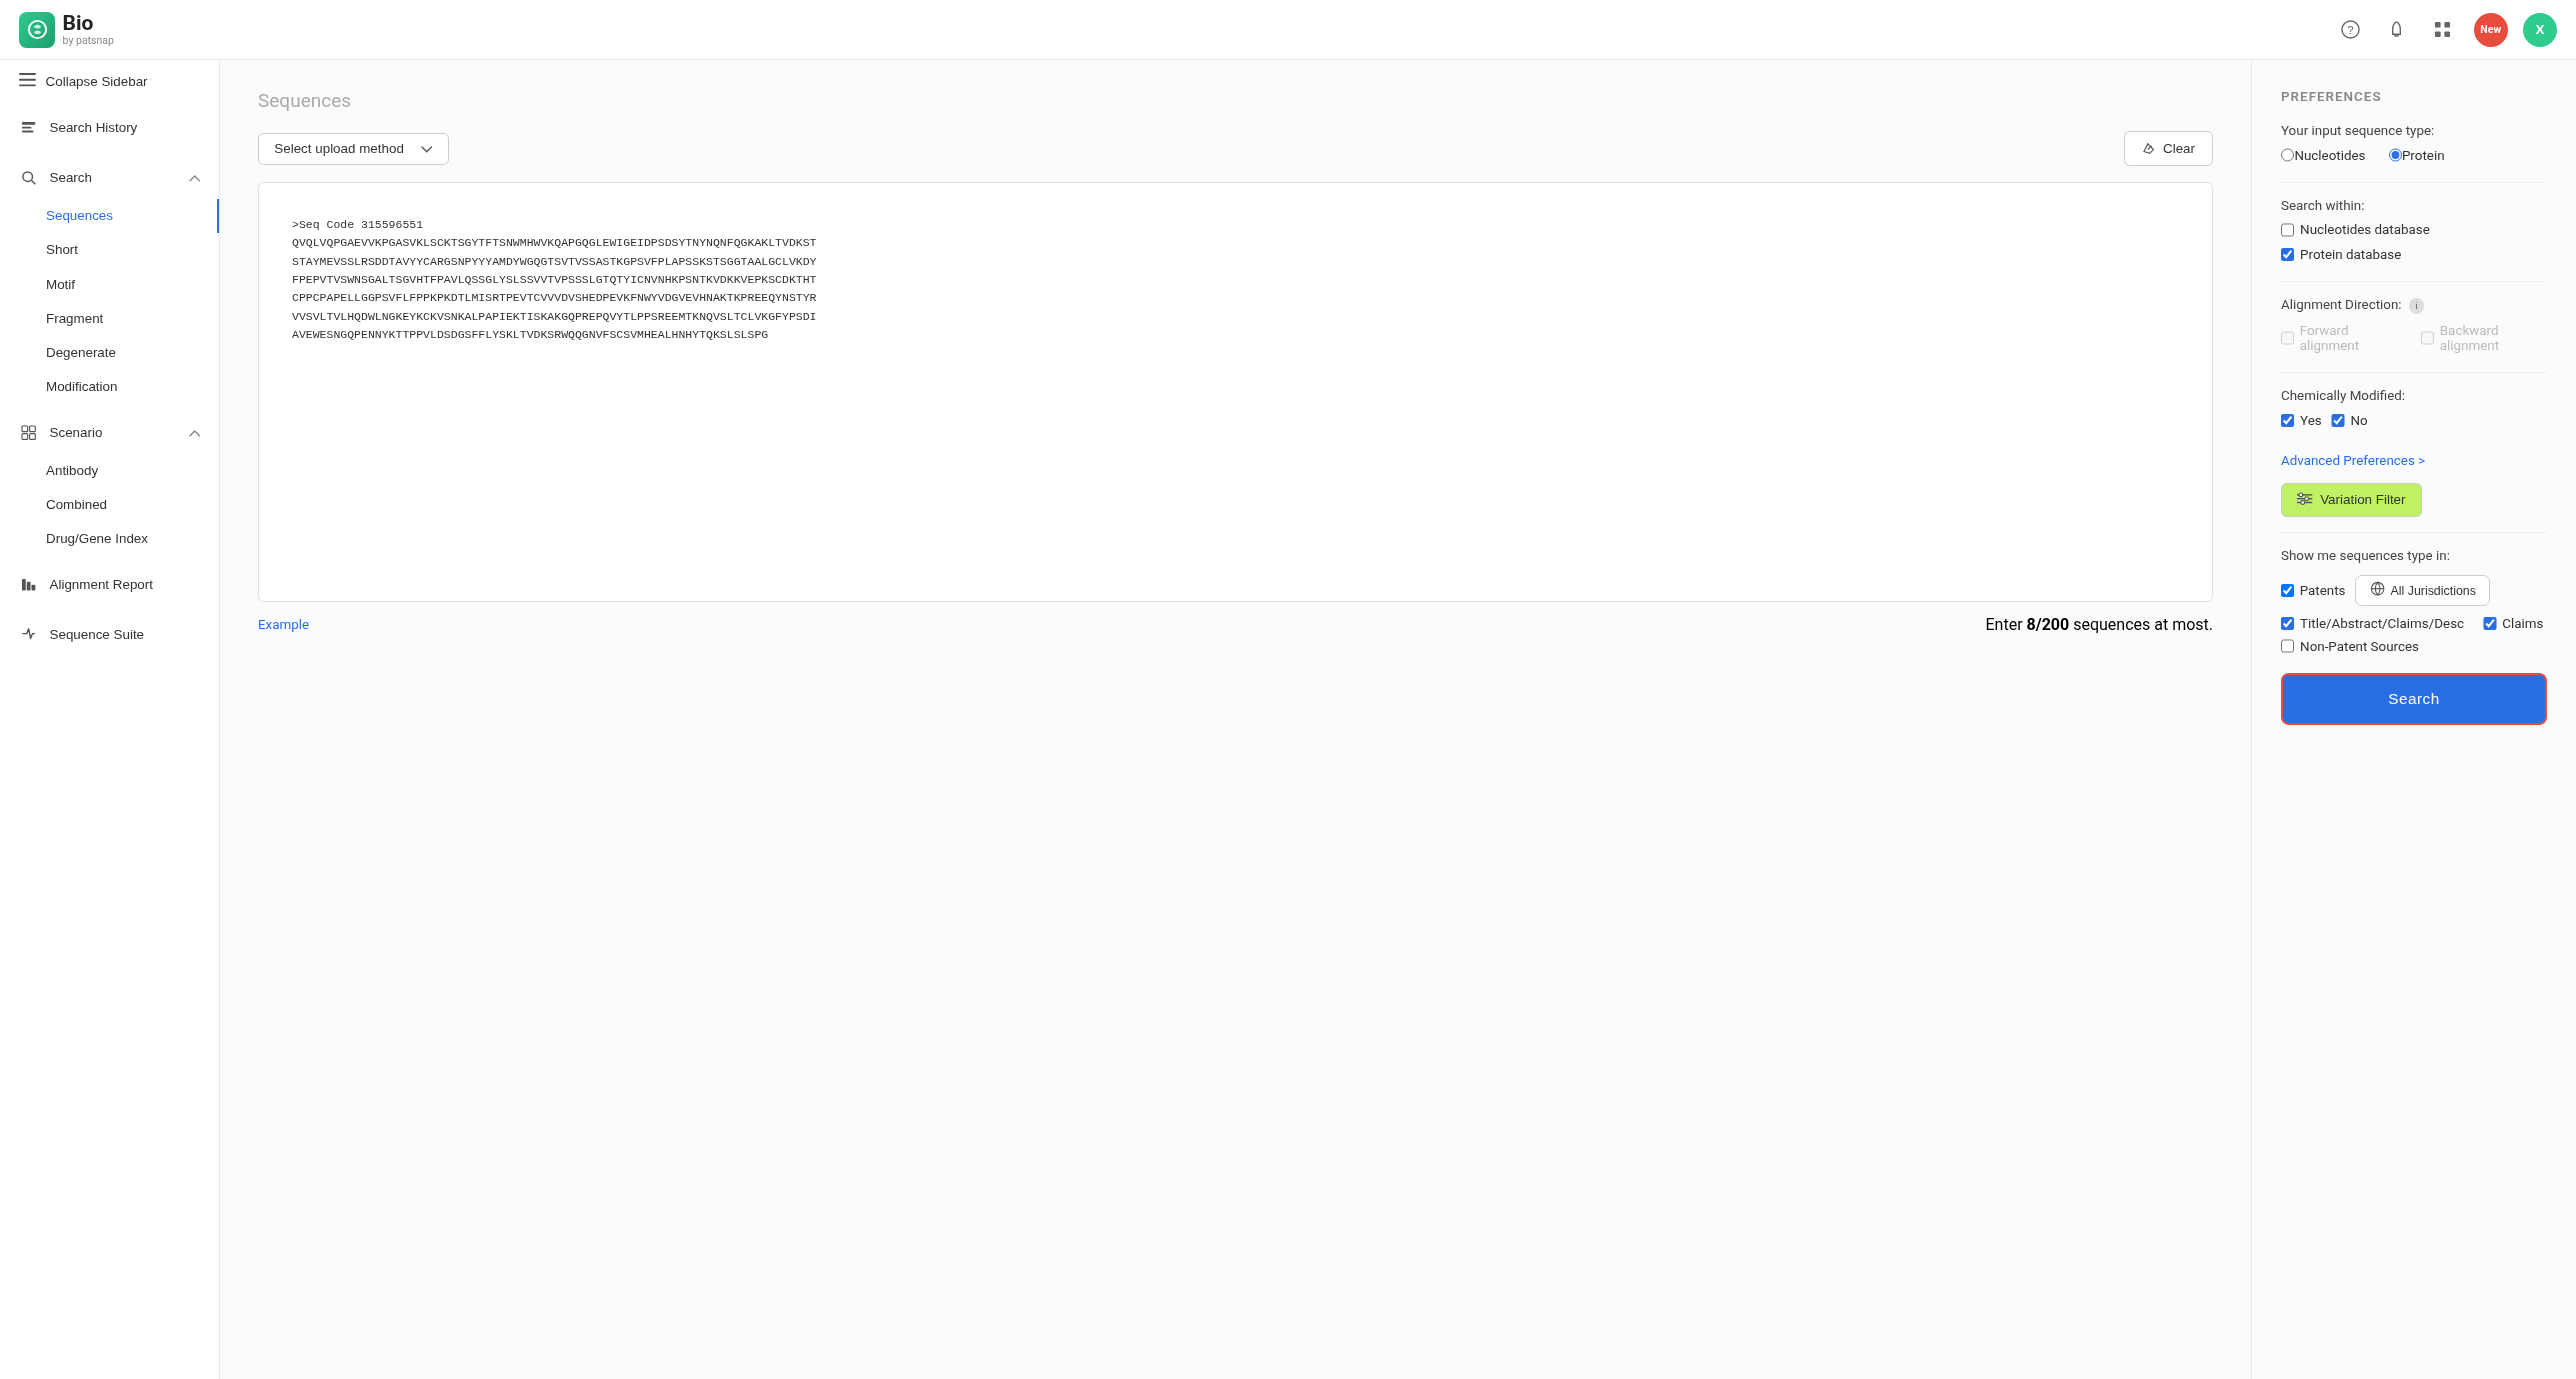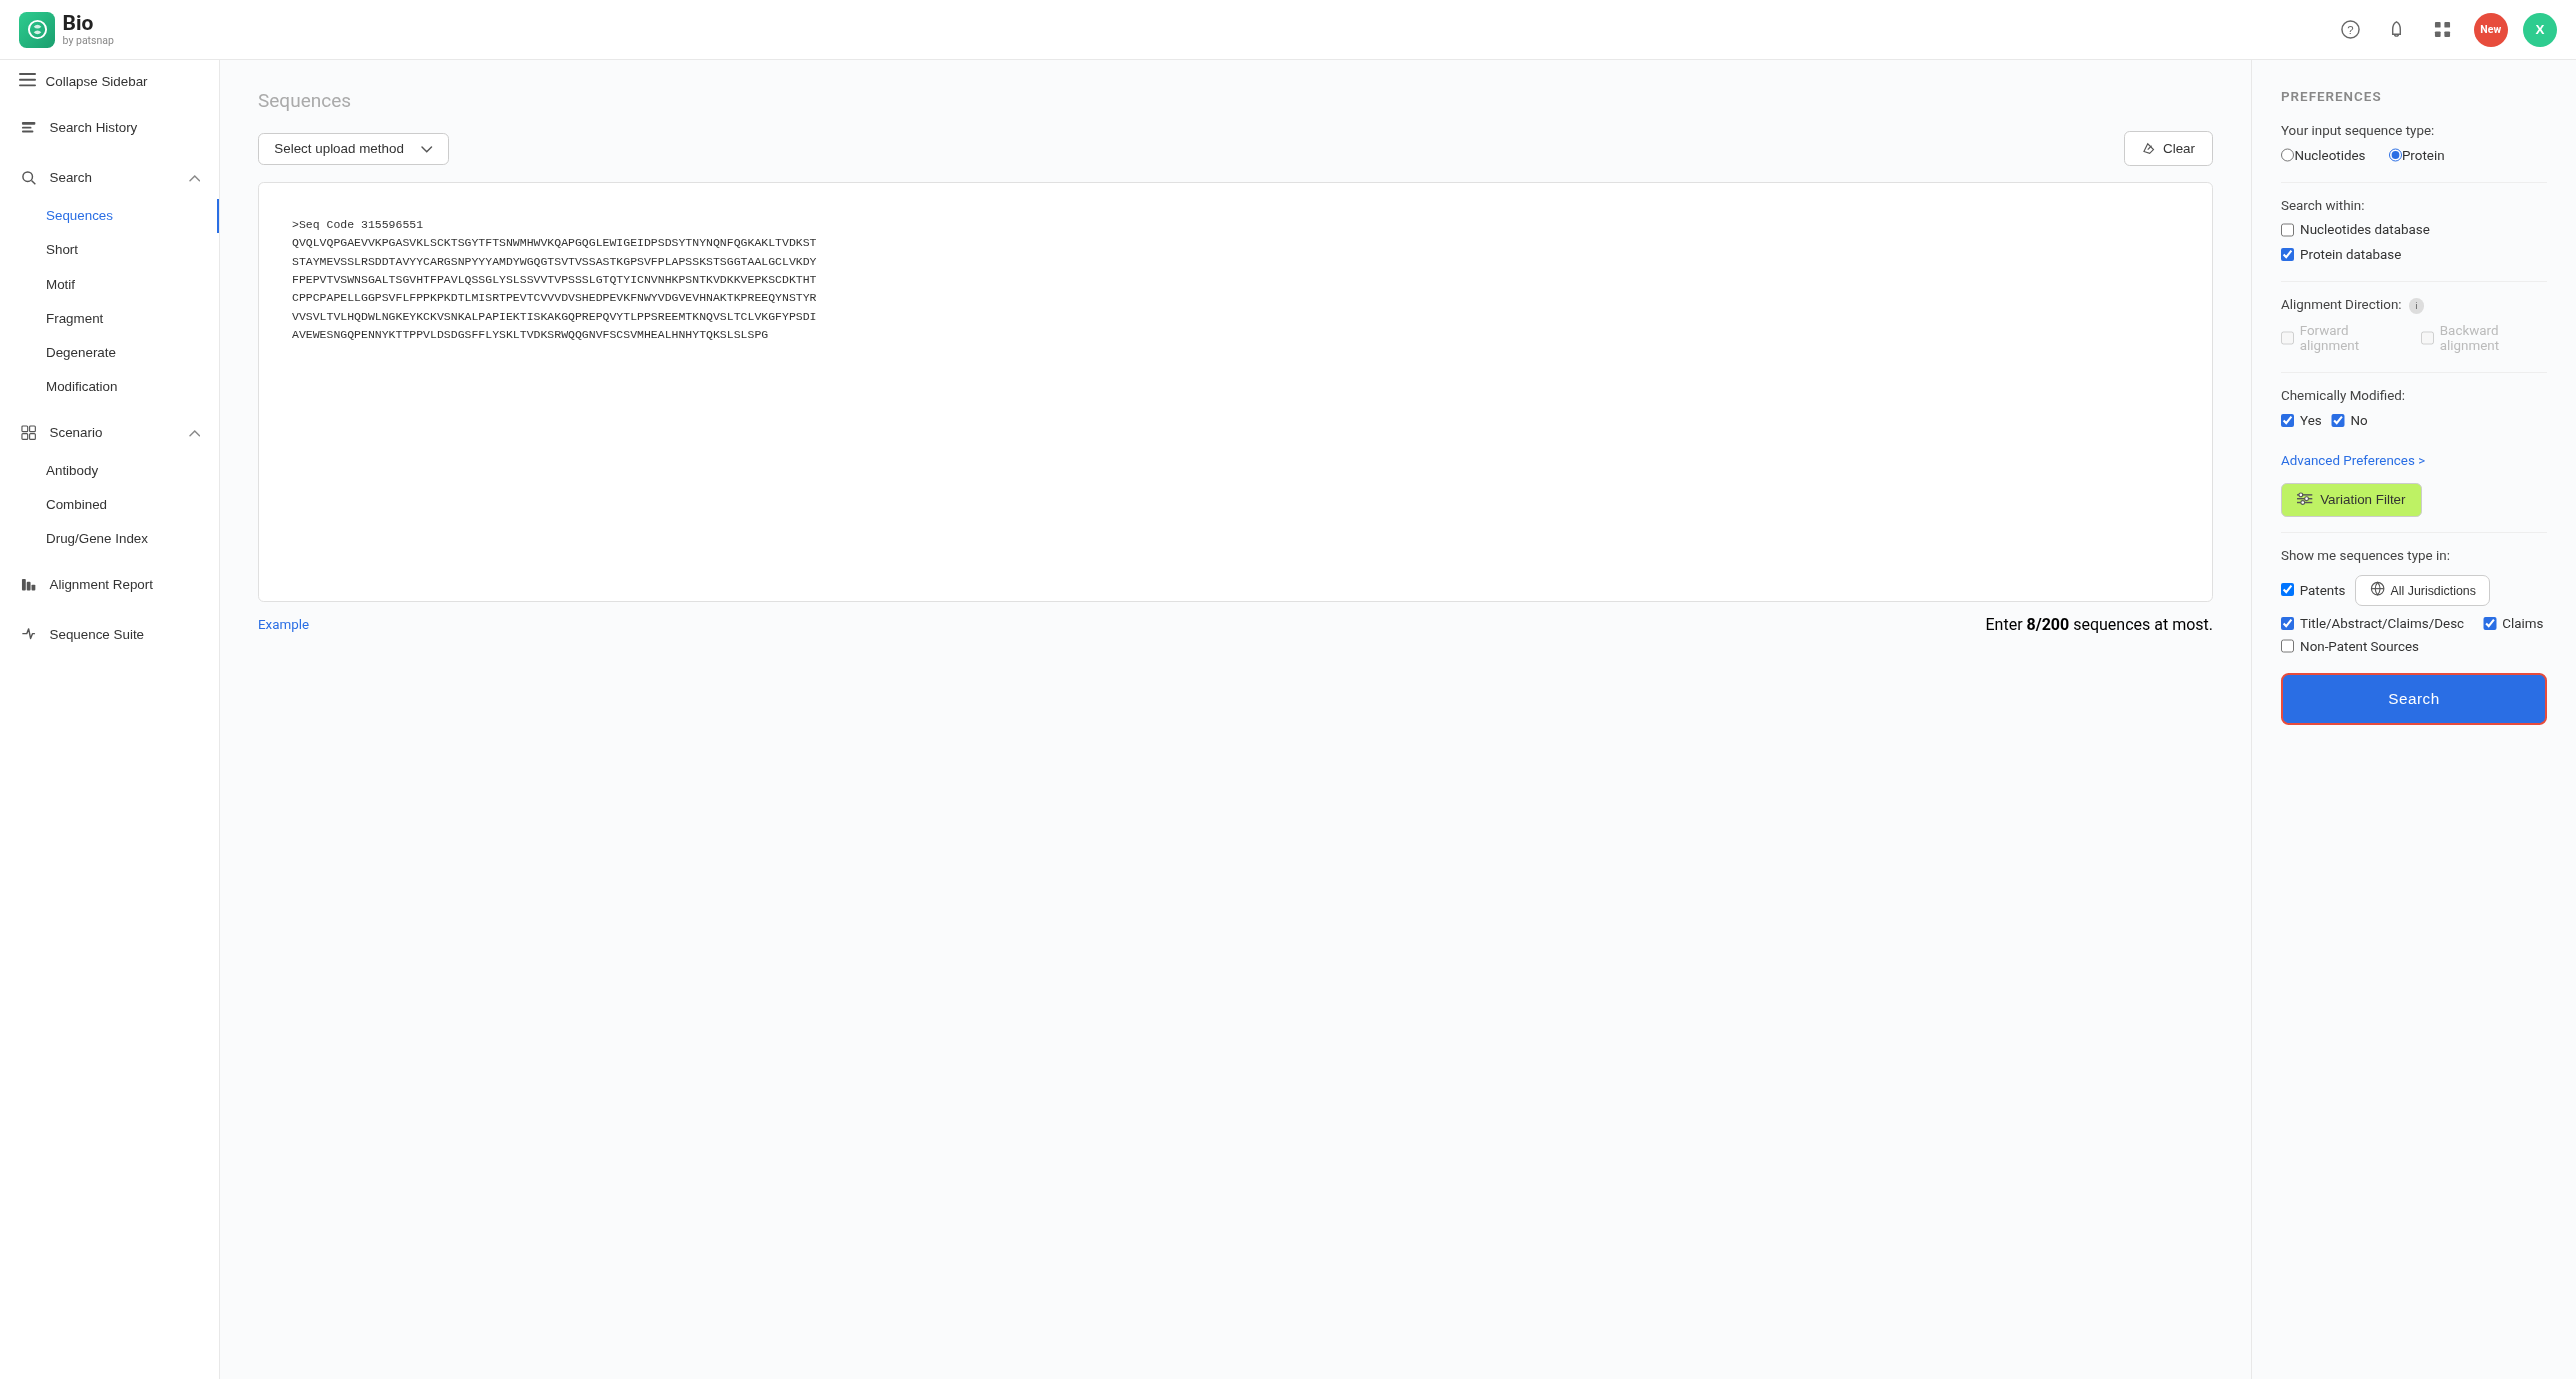--- a/index.html
+++ b/index.html
@@ -122,21 +122,21 @@
     .alignment-item { display: flex; align-items: center; gap: 5.7px; font-size: 13.4px; color: #bbb; }
     .alignment-item input[type="checkbox"] { accent-color: #aaa; width: 13.4px; height: 13.4px; }
     .advanced-link { color: #2a6ee4; font-size: 13.4px; cursor: pointer; text-decoration: none; display: inline-block; margin: 5.7px 0 15.3px 0; }
     .variation-btn {
       display: flex; align-items: flex-start; gap: 7.6px;
       padding: 7.6px 15.3px; border: 1px solid #ccc; background: #bef264;
       border-radius: 5.7px; cursor: pointer; font-size: 13.4px; color: #333;
     }
     .show-sequences { font-size: 13.4px; color: #444; margin-bottom: 11.5px; margin-top: 3.8px; }
     .patents-row { display: flex; align-items: center; gap: 9.6px; margin-bottom: 9.6px; }
-    .patents-checkbox { display: flex; align-items: flex-start; gap: 5.7px; font-size: 13.4px; color: #333; }
+    .patents-checkbox { display: flex; align-items: center; gap: 5.7px; font-size: 13.4px; color: #333; }
     .jurisdictions-btn {
       display: flex; align-items: center; gap: 5.7px;
       padding: 5.7px 13.4px; border: 1px solid #ccc; background: #fff;
       border-radius: 7px; cursor: pointer; font-size: 12.4px; color: #333;
     }
     .sub-checkbox-row { display: flex; align-items: center; gap: 19px; margin-bottom: 7.6px; flex-wrap: wrap; }
     .search-btn-container { margin-top: 19px; }
     .search-btn {
       width: 100%; padding: 15.3px; background: #2a6ee4;
       color: white; font-size: 15.3px; font-weight: 500; border: none;

